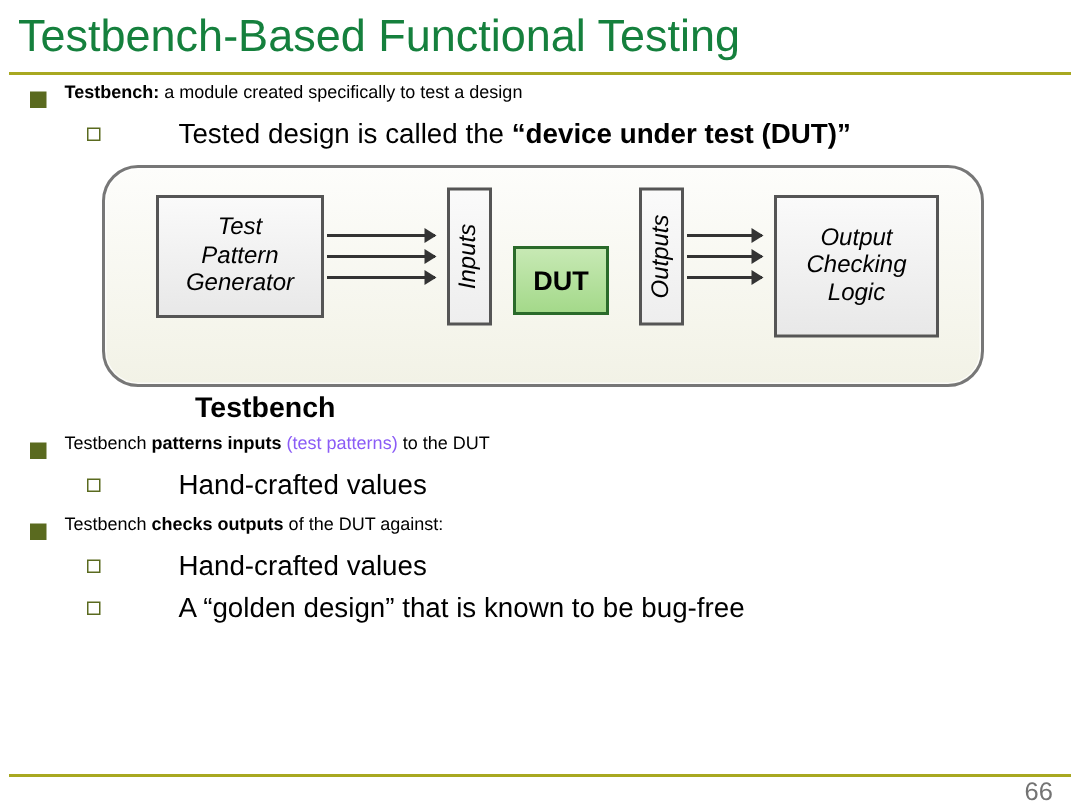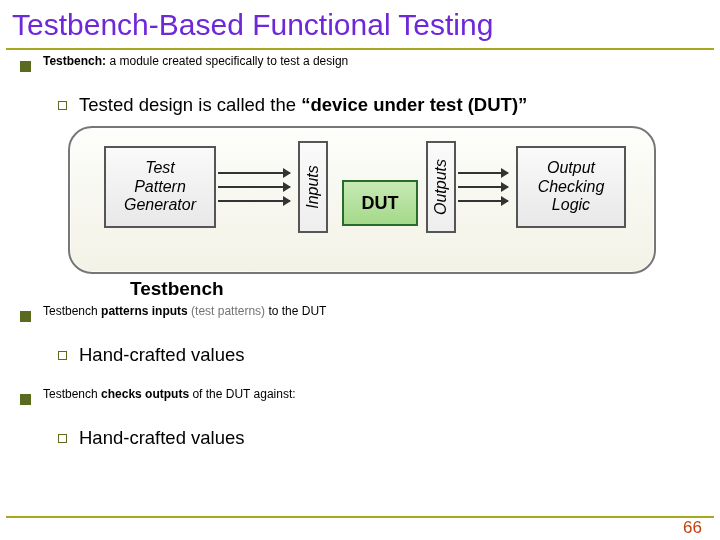--- a/index.html
+++ b/index.html
@@ -1,24 +1,24 @@
 <!DOCTYPE html>
 <html><head>
 <meta charset="utf-8">
 <style>
   * { box-sizing: border-box; margin: 0; padding: 0; }
   html, body { width: 720px; height: 540px; font-family: Verdana, Arial, sans-serif; background: #fff; }
   .slide { width: 720px; height: 540px; position: relative; padding: 0; }
-  .title { font-size: 30px; color: #6d28d9; font-weight: normal; padding: 8px 12px 6px 12px; font-family: Arial, sans-serif; }
+  .title { font-size: 30px; color: #15803d; font-weight: normal; padding: 8px 12px 6px 12px; font-family: Arial, sans-serif; }
   .rule-top { border-top: 2px solid #a8a820; margin: 0 6px 2px 6px; }
   .content { padding: 0 20px 0 20px; font-size: 18px; color: #000; }
   .b1 { display: flex; align-items: flex-start; margin-top: 4px; }
   .sq-l { width: 11px; height: 11px; background: #5a6a1f; flex: 0 0 11px; margin-top: 7px; margin-right: 12px; }
   .b1-text { font-size: 12px; line-height: 1.25; }
-  .b2 { display: flex; align-items: flex-start; margin-left: 38px; margin-top: 22px; }
+  .b2 { display: flex; align-items: flex-start; margin-left: 38px; margin-top: 6px; gap: 40px; }
   .sq-s { width: 9px; height: 9px; border: 1.5px solid #5a6a1f; flex: 0 0 9px; margin-top: 7px; margin-right: 12px; background: #fff; }
   .b2-text { font-size: 18.5px; }
   .bold { font-weight: bold; }
 
   .diagram-wrap { margin: 10px 22px 4px 48px; }
   .tb-container {
     position: relative;
     background: linear-gradient(#fdfdfb, #f2f2e6);
     border: 2px solid #777;
     border-radius: 24px;
@@ -31,24 +31,24 @@
     border: 2px solid #555;
     background: linear-gradient(#fafafa,#e8e8e8);
     text-align: center;
     font-style: italic;
     font-size: 16px;
     display: flex; align-items: center; justify-content: center;
     line-height: 1.15;
     padding: 4px;
   }
   .tpg { left: 34px; top: 18px; width: 112px; height: 82px; }
-  .ocl { left: 446px; top: 18px; width: 110px; height: 82px; }
+  .ocl { left: 446px; top: 18px; width: 110px; height: 95px; }
   .dut {
     position: absolute;
-    left: 272px; top: 52px; width: 76px; height: 46px;
+    left: 272px; top: 52px; width: 64px; height: 46px;
     border: 2px solid #2a6a2a;
     background: linear-gradient(#c7e9b4, #a4d98a);
     font-weight: bold; font-size: 18px;
     display: flex; align-items: center; justify-content: center;
   }
   .iobox {
     position: absolute;
     border: 2px solid #555;
     background: linear-gradient(#fafafa,#eee);
     width: 30px; height: 92px;
@@ -66,22 +66,22 @@
     border-left: 8px solid #333; border-top: 5px solid transparent; border-bottom: 5px solid transparent;
   }
   
   .bundle .arr:nth-child(1){ top: 0; }
   .bundle .arr:nth-child(2){ top: 14px; }
   .bundle .arr:nth-child(3){ top: 28px; }
 
   .tb-label { font-weight: bold; font-size: 19px; margin: 4px 0 4px 62px; }
 
   .rule-bot { position: absolute; left: 6px; right: 6px; bottom: 22px; border-top: 2px solid #a8a820; }
-  .pagenum { position: absolute; right: 18px; bottom: 2px; font-size: 17px; color: #c2410c; }
-  .orange { color: #737373; }
+  .pagenum { position: absolute; right: 18px; bottom: 2px; font-size: 17px; color: #737373; }
+  .orange { color: #8b5cf6; }
 </style>
 </head>
 <body>
 
 <div class="slide">
 
   <div class="title">Testbench-Based Functional Testing</div>
   <div class="rule-top"></div>
 
   <div class="content">
@@ -147,29 +147,33 @@
       <div class="b1-text">
         <span>Testbench </span><span class="bold">patterns inputs</span><span class="orange"> (test patterns)</span><span> to the DUT</span>
       </div>
     </div>
 
     <div class="b2">
       <div class="sq-s"></div>
       <div class="b2-text">Hand-crafted values</div>
     </div>
 
-    <div class="b1" style="margin-top:21px">
+    <div class="b1" style="margin-top:8px">
       <div class="sq-l"></div>
       <div class="b1-text">
         <span>Testbench </span><span class="bold">checks outputs</span><span> of the DUT against:</span>
       </div>
     </div>
 
     <div class="b2">
       <div class="sq-s"></div>
       <div class="b2-text">Hand-crafted values</div>
     </div>
+    <div class="b2">
+      <div class="sq-s"></div>
+      <div class="b2-text">A “golden design” that is known to be bug-free</div>
+    </div>
 
   </div>
 
   <div class="rule-bot"></div>
   <div class="pagenum">66</div>
 </div>
 
 </body></html>

